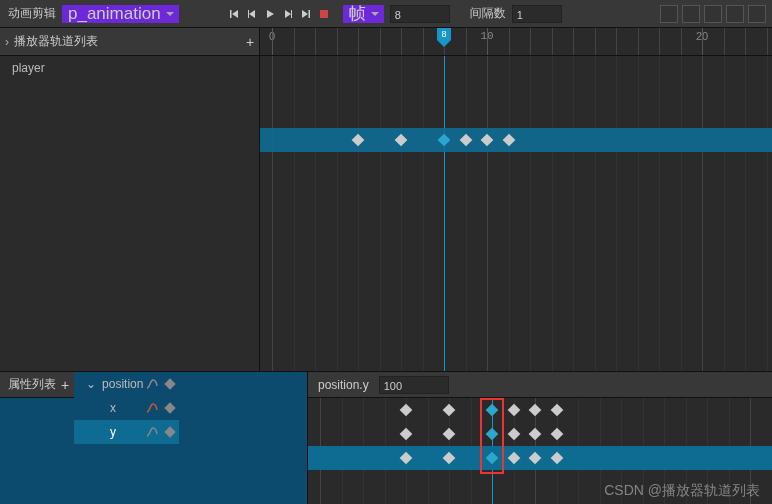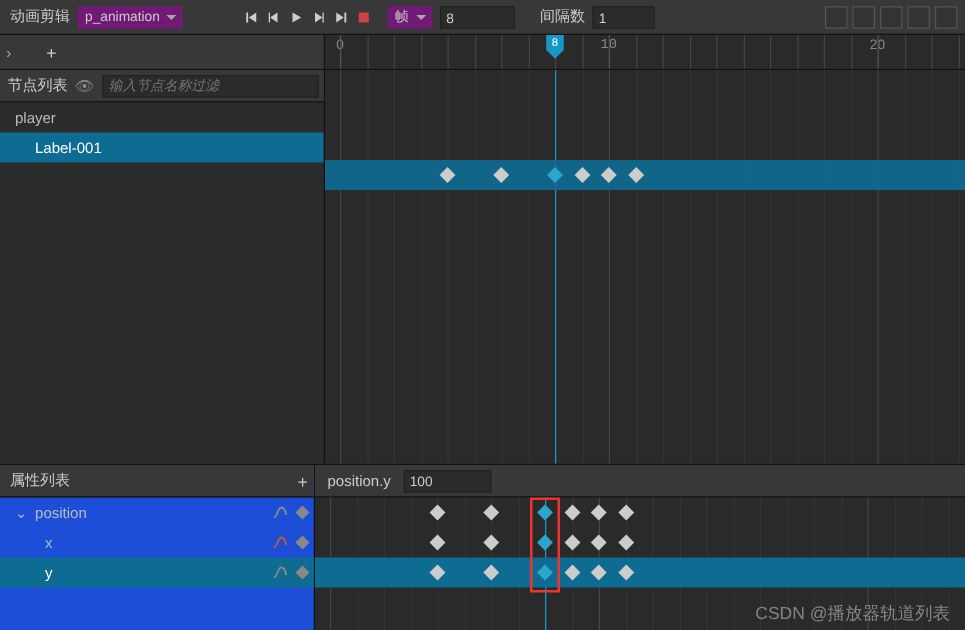--- a/index.html
+++ b/index.html
@@ -1,20 +1,20 @@
 <!DOCTYPE html>
 <html><head>
 <meta charset="utf-8">
 <style>
   * { box-sizing: border-box; margin: 0; padding: 0; font-family: "Microsoft YaHei", Arial, sans-serif; }
   body { width: 772px; height: 504px; background: #2a2a2a; color: #ccc; font-size: 12px; overflow: hidden; position: relative; }
 
   .topbar { height: 28px; background: #383838; display: flex; align-items: center; border-bottom: 1px solid #111; }
   .topbar .lbl { color:#ccc; padding:0 6px 0 8px; }
-  .topbar .drop { background:#701a75; color:#ccc; height:18px; line-height:18px; padding:0 18px 0 6px; position:relative; font-size:11px; margin-right:6px; }
+  .topbar .drop { background:#6d28d9; color:#ccc; height:18px; line-height:18px; padding:0 18px 0 6px; position:relative; font-size:17px; margin-right:6px; }
   .topbar .drop::after { content:""; position:absolute; right:5px; top:7px; border:4px solid transparent; border-top-color:#aaa; }
   .topbar .tctrl { display:flex; align-items:center; gap:0; margin-left:40px; }
   .tico { width:18px; height:18px; display:flex; align-items:center; justify-content:center; color:#ccc; cursor:pointer; }
   .tico svg { width:12px; height:12px; fill:#ccc; }
   .tico.stop svg { fill:#c44; }
   .num { background:#2b2b2b; color:#ccc; height:18px; line-height:18px; padding:0 4px; min-width:60px; font-size:11px; border:1px solid #222; }
   .topbar .right-ico { margin-left:auto; display:flex; gap:4px; padding-right:6px;}
   .rico { width:18px; height:18px; border:1px solid #555; background:#333; }
 
   .ruler-row { height:28px; display:flex; border-bottom:1px solid #111; }
@@ -44,21 +44,21 @@
   .timeline { flex:1; position:relative; background:#2a2a2a; overflow:hidden; }
   .vline { position:absolute; top:0; bottom:0; width:1px; background:#333; }
   .vline.big { background:#444; }
   .playhead { position:absolute; top:0; bottom:0; width:1px; background:#1797c7; }
   .tl-row { position:absolute; left:0; right:0; height:24px; }
   .tl-row.sel { background:rgba(14,107,146,0.9); }
   .kf { position:absolute; width:9px; height:9px; background:#ccc; transform:translate(-50%,-50%) rotate(45deg); top:12px; }
   .kf.blue { background:#2ba7cf; }
 
   .bottom { display:flex; height:132px; }
-  .bleft { width:252px; background:#1d4ed8; border-right:1px solid #111; display:flex; flex-direction:column;}
+  .bleft { width:308px; background:#0c4a6e; border-right:1px solid #111; display:flex; flex-direction:row;}
   .bhdr { height:26px; background:#383838; display:flex; align-items:center; border-bottom:1px solid #111; padding-left:8px;}
   .bhdr .ttl { flex:1; }
   .prow { height:24px; display:flex; align-items:center; padding-left:12px; color:#bbb; cursor:pointer; }
   .prow.indent { padding-left:36px;}
   .prow.sel { background:#0e6b92; color:#fff;}
   .prow .sp { flex:1; }
   .pico { width:14px; height:14px; margin:0 2px; display:inline-flex; align-items:center; justify-content:center;}
   .pico svg { width:12px; height:12px; }
   .curve-red svg { stroke:#c05a3a; }
   .curve-gray svg { stroke:#888; }
@@ -126,20 +126,21 @@
     <span class="rico"></span>
     <span class="rico"></span>
     <span class="rico"></span>
     <span class="rico"></span>
   </div>
 </div>
 
 <div class="ruler-row">
   <div class="ruler-left">
     <span class="exp">›</span>
+    <span class="ttl">播放器轨道列表</span>
     <span class="sm"></span>
     <span class="plus">+</span>
   </div>
   <div class="ruler" id="ruler">
       <div class="tlabel" style="left: 12px;">0</div>
       <div class="tick" style="left: 12px; background: rgb(85, 85, 85);"></div>
       <div class="tick" style="left: 33.5px;"></div>
       <div class="tick" style="left: 55px;"></div>
       <div class="tick" style="left: 76.5px;"></div>
       <div class="tick" style="left: 98px;"></div>
@@ -163,28 +164,22 @@
       <div class="tick" style="left: 442px; background: rgb(85, 85, 85);"></div>
       <div class="tick" style="left: 463.5px;"></div>
       <div class="tick" style="left: 485px;"></div>
       <div class="tick" style="left: 506.5px;"></div>
       <div class="marker" style="left: 184px;">8</div>
     </div>
 </div>
 
 <div class="mid">
   <div class="left-panel">
-    <div class="nodehdr">
-      <span class="ttl">节点列表</span>
-      <span class="eye">👁</span>
-      <input class="search" placeholder="输入节点名称过滤" style="">
-    </div>
     <div class="tree" id="tree">
         <div class="trow">player</div>
-        <div class="trow indent sel">Label-001</div>
       </div>
   </div>
   <div class="timeline" id="timeline">
       <div class="vline big" style="left: 12px;"></div>
       <div class="vline" style="left: 33.5px;"></div>
       <div class="vline" style="left: 55px;"></div>
       <div class="vline" style="left: 76.5px;"></div>
       <div class="vline" style="left: 98px;"></div>
       <div class="vline" style="left: 119.5px;"></div>
       <div class="vline" style="left: 141px;"></div>

